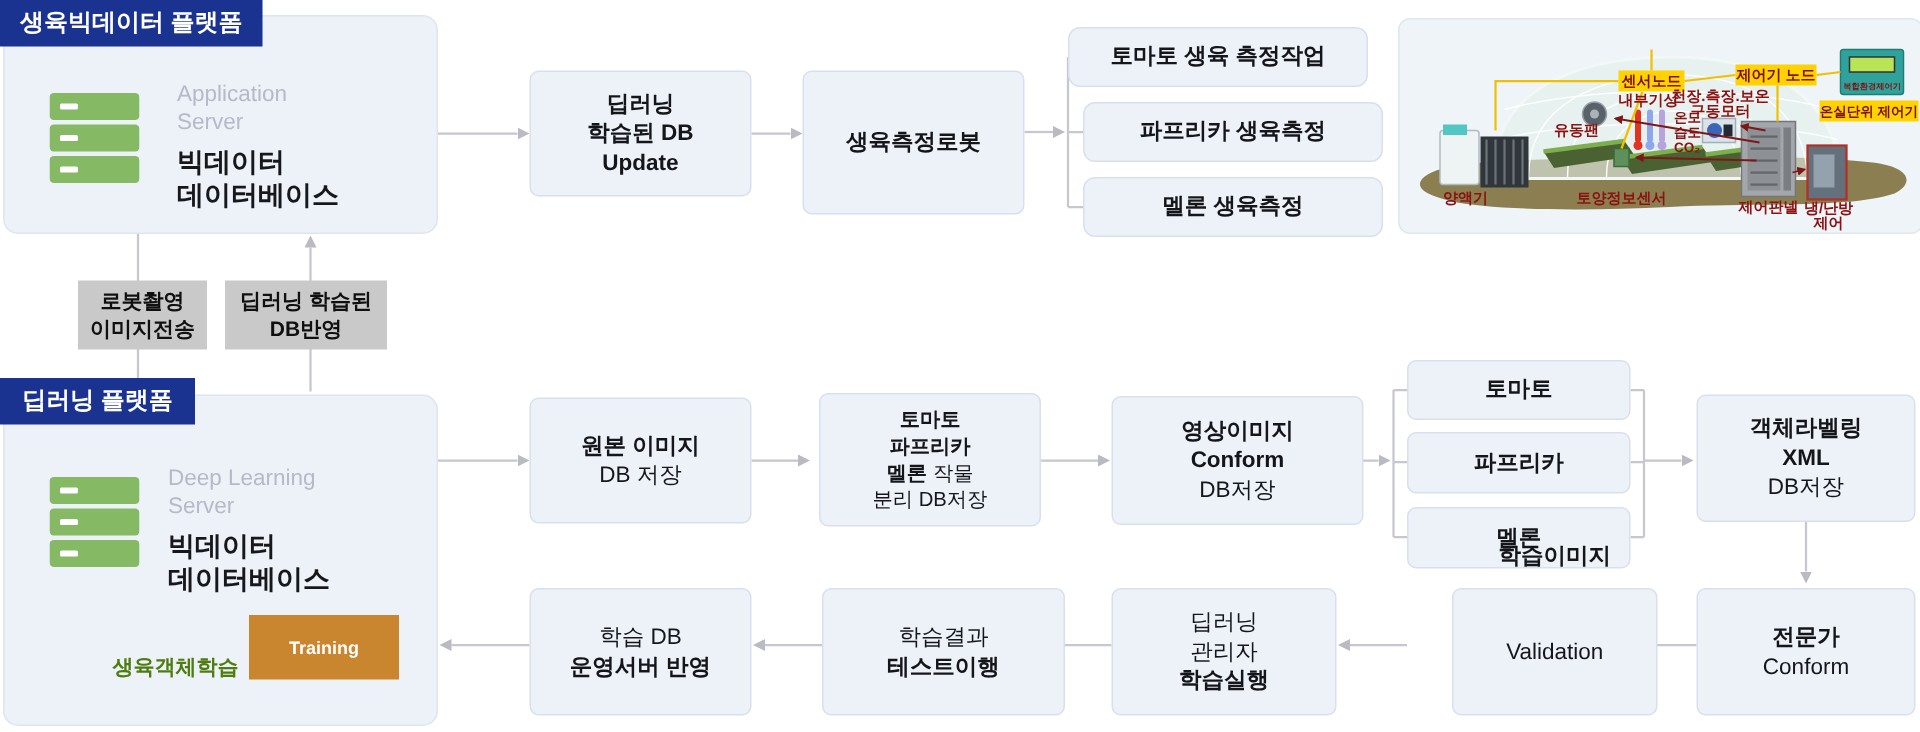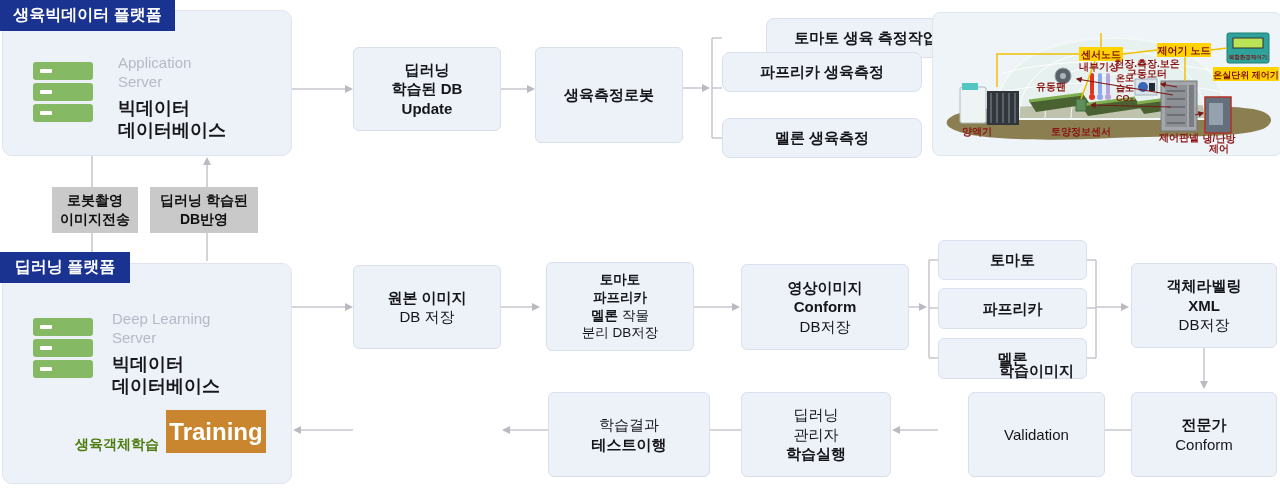--- a/index.html
+++ b/index.html
@@ -13,21 +13,21 @@
        display:flex;flex-direction:column;align-items:center;justify-content:center;text-align:center;z-index:2;}
   .fbox{position:absolute;background:#edf1f8;border:1px solid #dadfee;border-radius:6px;
        display:flex;flex-direction:column;align-items:center;justify-content:center;text-align:center;
        color:#14161a;font-size:15px;line-height:1.3;box-sizing:border-box;z-index:2;}
   .fbox .b,.b{font-weight:700;}
   .ln{white-space:nowrap;}
   .servertext{position:absolute;z-index:2;}
   .servertext .t1{color:#b5bac7;font-size:15px;line-height:1.25;}
   .servertext .t2{color:#17181c;font-size:18px;font-weight:700;line-height:1.25;margin-top:5px;}
   .servericon{position:absolute;z-index:2;}
-  .training{position:absolute;background:#c9862f;color:#fff;font-weight:700;font-size:24px;
+  .training{position:absolute;background:#c9862f;color:#fff;font-weight:700;font-size:12px;
        display:flex;align-items:center;justify-content:center;z-index:2;}
   .note{position:absolute;color:#4d7c0f;font-weight:700;font-size:14px;z-index:2;}
   .gh{position:absolute;left:932px;top:12px;width:348px;height:142px;background:#eef4f8;
       border:1px solid #dfe7ee;border-radius:8px;overflow:hidden;z-index:2;}
   .gh svg text{font-family:"Liberation Sans","DejaVu Sans",sans-serif;}
 </style>
 </head>
 <body>
 
 <div id="scene">
@@ -122,24 +122,24 @@
   <div class="note" style="left:75px;top:436px;">생육객체학습</div>
 
   <div class="fbox" style="left:353px;top:47px;width:148px;height:84px;">
     <div class="ln b">딥러닝</div>
     <div class="ln b">학습된 DB</div>
     <div class="ln b">Update</div>
   </div>
   <div class="fbox" style="left:535px;top:47px;width:148px;height:96px;">
     <div class="ln b">생육측정로봇</div>
   </div>
-  <div class="fbox" style="left:766px;top:18px;width:200px;height:40px;border-radius:8px;">
+  <div class="fbox" style="left:712px;top:18px;width:200px;height:40px;border-radius:8px;">
     <div class="ln b">토마토 생육 측정작업</div>
   </div>
-  <div class="fbox" style="left:722px;top:52px;width:200px;height:40px;border-radius:8px;">
+  <div class="fbox" style="left:722px;top:68px;width:200px;height:40px;border-radius:8px;">
     <div class="ln b">파프리카 생육측정</div>
   </div>
   <div class="fbox" style="left:722px;top:118px;width:200px;height:40px;border-radius:8px;">
     <div class="ln b">멜론 생육측정</div>
   </div>
 
   <div class="gh">
     <svg width="348" height="142" viewBox="0 0 348 142">
       <defs>
         <marker id="ar" viewBox="0 0 10 10" refX="8" refY="5" markerWidth="6" markerHeight="6" markerUnits="userSpaceOnUse" orient="auto">
@@ -297,14 +297,18 @@
   </div>
   <div class="fbox" style="left:741px;top:392px;width:150px;height:85px;">
     <div class="ln">딥러닝</div>
     <div class="ln">관리자</div>
     <div class="ln b">학습실행</div>
   </div>
   <div class="fbox" style="left:548px;top:392px;width:162px;height:85px;">
     <div class="ln">학습결과</div>
     <div class="ln b">테스트이행</div>
   </div>
+  <div class="fbox" style="left:353px;top:392px;width:148px;height:85px;">
+    <div class="ln">학습 DB</div>
+    <div class="ln b">운영서버 반영</div>
+  </div>
 
 </div>
 
 </body></html>

